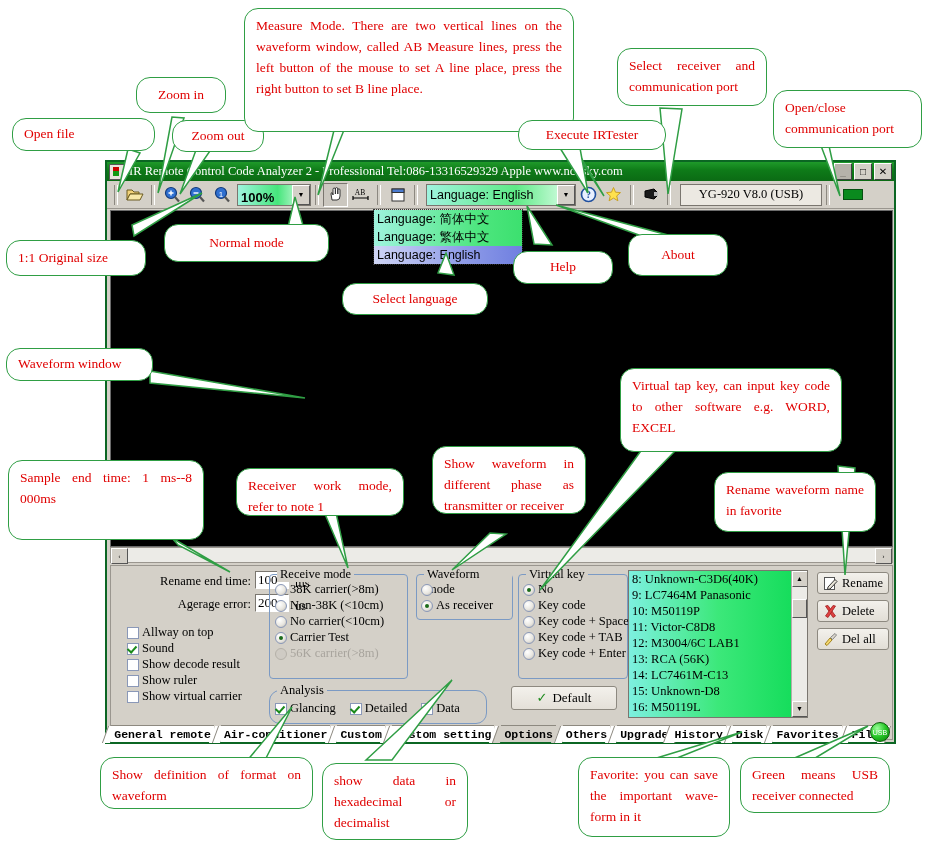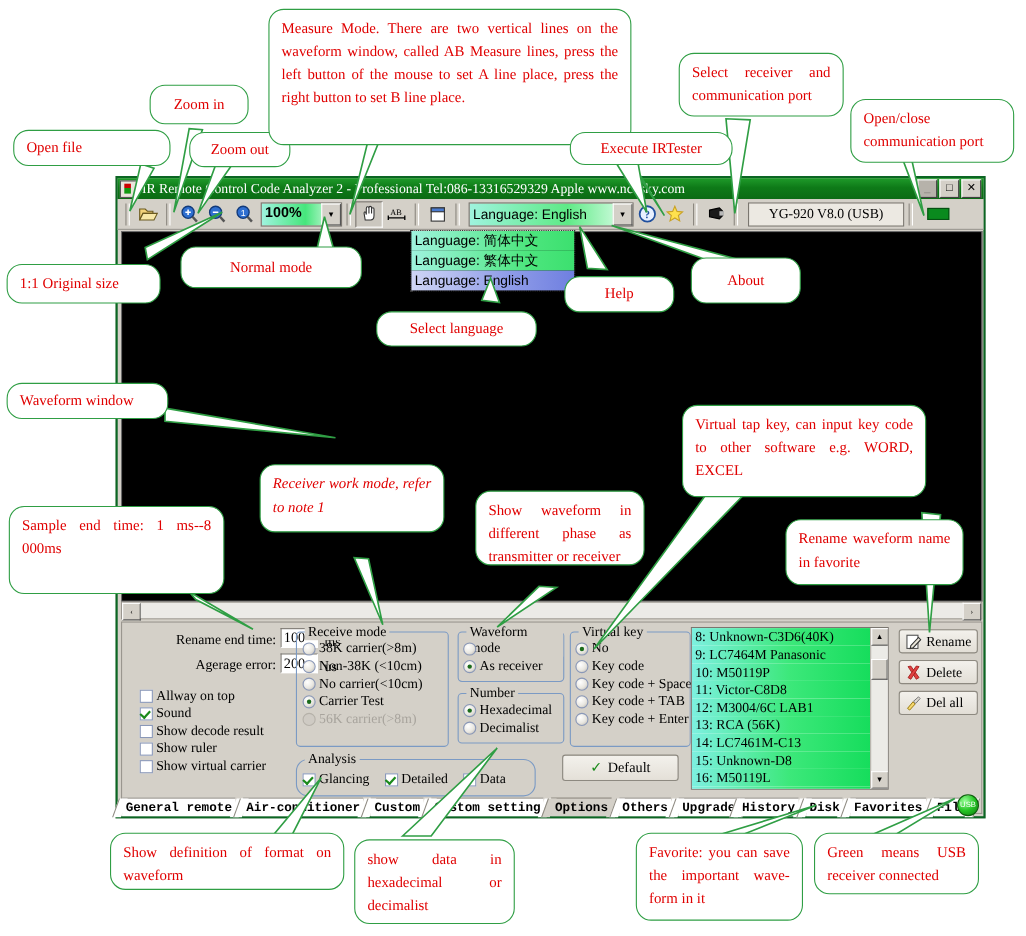--- a/index.html
+++ b/index.html
@@ -82,21 +82,21 @@
     box-sizing:border-box;
     border-bottom:1px solid #9a968f;
   }
   .tb-sep{width:2px;height:20px;border-left:1px solid #8c8880;border-right:1px solid #ffffff;margin:0 4px;}
   .tbbtn{
     width:23px;height:22px;display:flex;align-items:center;justify-content:center;
     position:relative;background:transparent;border:1px solid transparent;
   }
   .tbbtn.pressed{border:1px solid #7a766f;border-right-color:#fff;border-bottom-color:#fff;background:#cbc7bf;}
   .zoom-combo{
-    width:72px;height:20px;margin-left:3px;display:flex;align-items:flex-start;
+    width:72px;height:20px;margin-left:3px;display:flex;align-items:flex-end;
     border:1px solid #7a766f;background:linear-gradient(90deg,#9ff3de 0%,#46e67c 55%,#ffffff 100%);gap:16px;
   }
   .zoom-combo .val{
     flex:1;font-size:13px;font-family:"Liberation Sans", sans-serif;font-weight:bold;
     color:#000;padding-left:3px;
   }
   .zoom-combo .arrow{
     width:16px;height:18px;background:#d4d0c8;border:1px solid #fff;
     border-right-color:#555;border-bottom-color:#555;
     display:flex;align-items:center;justify-content:center;font-size:7px;
@@ -491,33 +491,20 @@
           <span class="rdot"></span>
           <span>As transmitter</span>
         </div>
         <div class="radio">
           <span class="rdot on"></span>
           <span>As receiver</span>
         </div>
       </div>
     </div>
 
-    <div class="grp" style="left:305px;top:64px;width:97px;height:46px;">
-      <span class="grp-title">Number</span>
-      <div style="padding:6px 0 0 4px;">
-        <div class="radio">
-          <span class="rdot on"></span>
-          <span>Hexadecimal</span>
-        </div>
-        <div class="radio">
-          <span class="rdot"></span>
-          <span>Decimalist</span>
-        </div>
-      </div>
-    </div>
 
     <div class="grp" style="left:407px;top:8px;width:110px;height:105px;">
       <span class="grp-title">Virtual key</span>
       <div style="padding:6px 0 0 4px;">
         <div class="radio">
           <span class="rdot on"></span>
           <span>No</span>
         </div>
         <div class="radio">
           <span class="rdot"></span>
@@ -628,21 +615,21 @@
 <div class="callout center" style="left:513px;top:251px;width:100px;height:33px;display:flex;align-items:center;justify-content:center;">Help</div>
 
 <div class="callout center" style="left:628px;top:234px;width:100px;height:42px;display:flex;align-items:center;justify-content:center;">About</div>
 
 <div class="callout center" style="left:342px;top:283px;width:146px;height:32px;display:flex;align-items:center;justify-content:center;">Select language</div>
 
 <div class="callout" style="left:6px;top:348px;width:147px;height:33px;display:flex;align-items:center;">Waveform window</div>
 
 <div class="callout" style="left:8px;top:460px;width:196px;height:80px;">Sample end time: 1 ms--8 000ms</div>
 
-<div class="callout" style="left:236px;top:422px;width:168px;height:62px;font-style:italic;">Receiver work mode, refer to note 1</div>
+<div class="callout" style="left:236px;top:468px;width:168px;height:48px;">Receiver work mode, refer to note 1</div>
 
 <div class="callout" style="left:416px;top:446px;width:154px;height:68px;margin-left:16px;">Show waveform in different phase as transmitter or receiver</div>
 
 <div class="callout" style="left:620px;top:368px;width:222px;height:84px;">Virtual tap key, can input key code to other software e.g. WORD, EXCEL</div>
 
 <div class="callout" style="left:714px;top:472px;width:162px;height:60px;">Rename waveform name in favorite</div>
 
 <div class="callout" style="left:100px;top:757px;width:213px;height:52px;">Show definition of format on waveform</div>
 
 <div class="callout" style="left:322px;top:763px;width:146px;height:77px;">show data in hexadecimal or decimalist</div>

